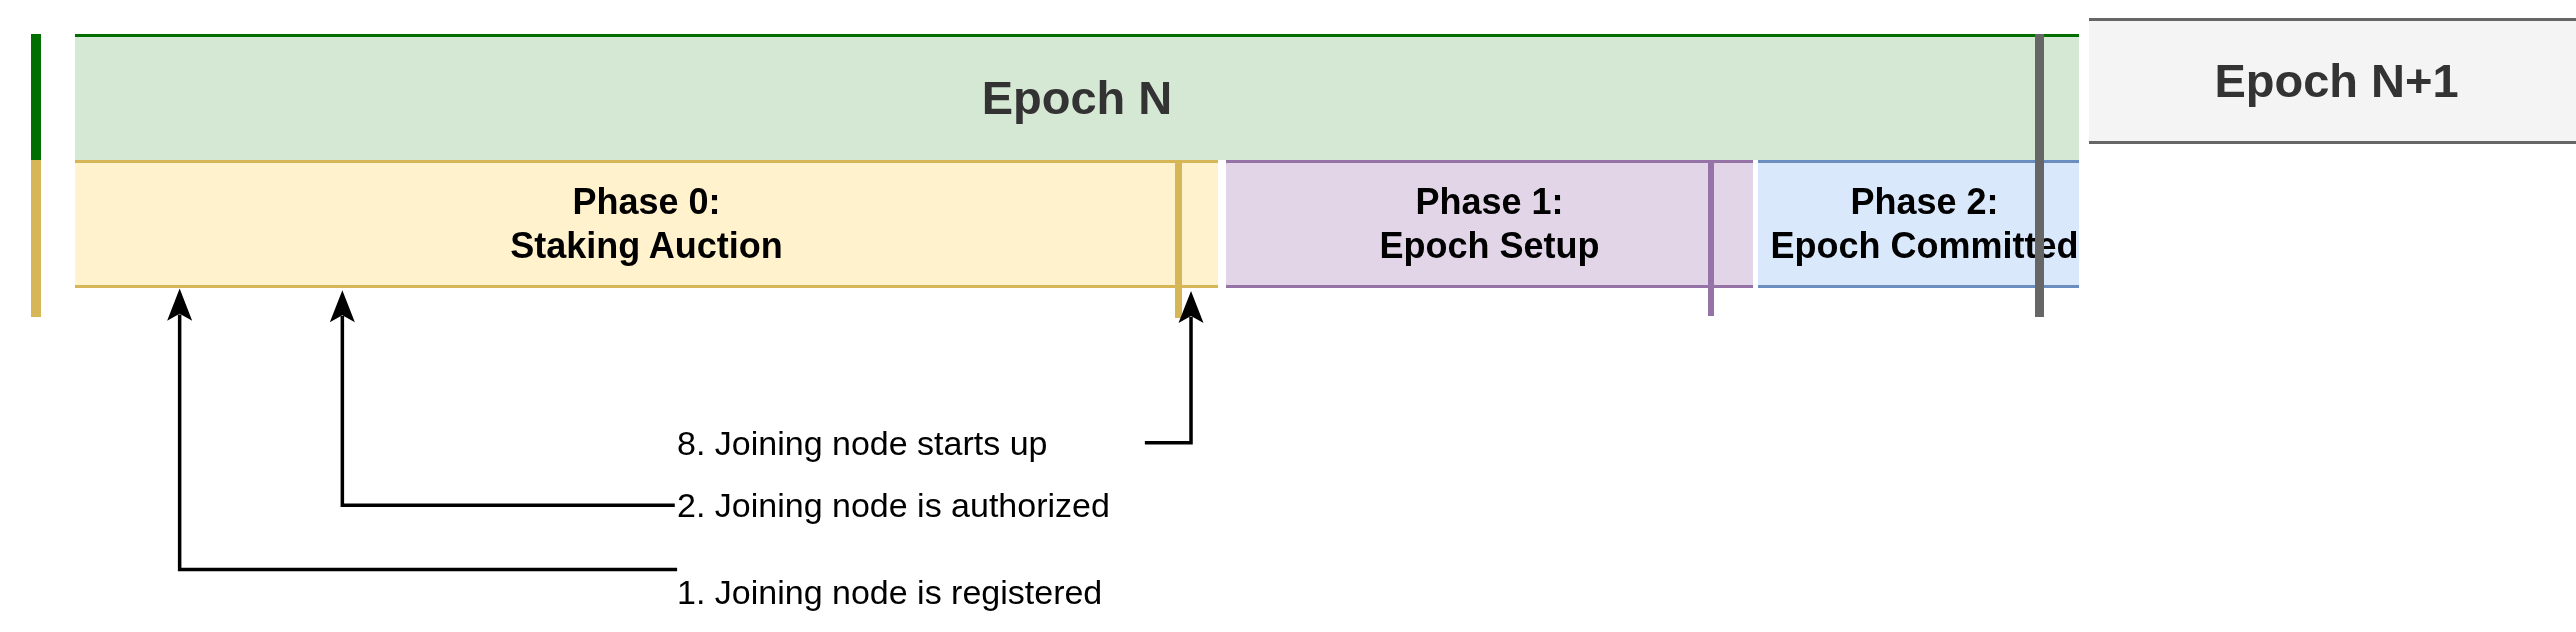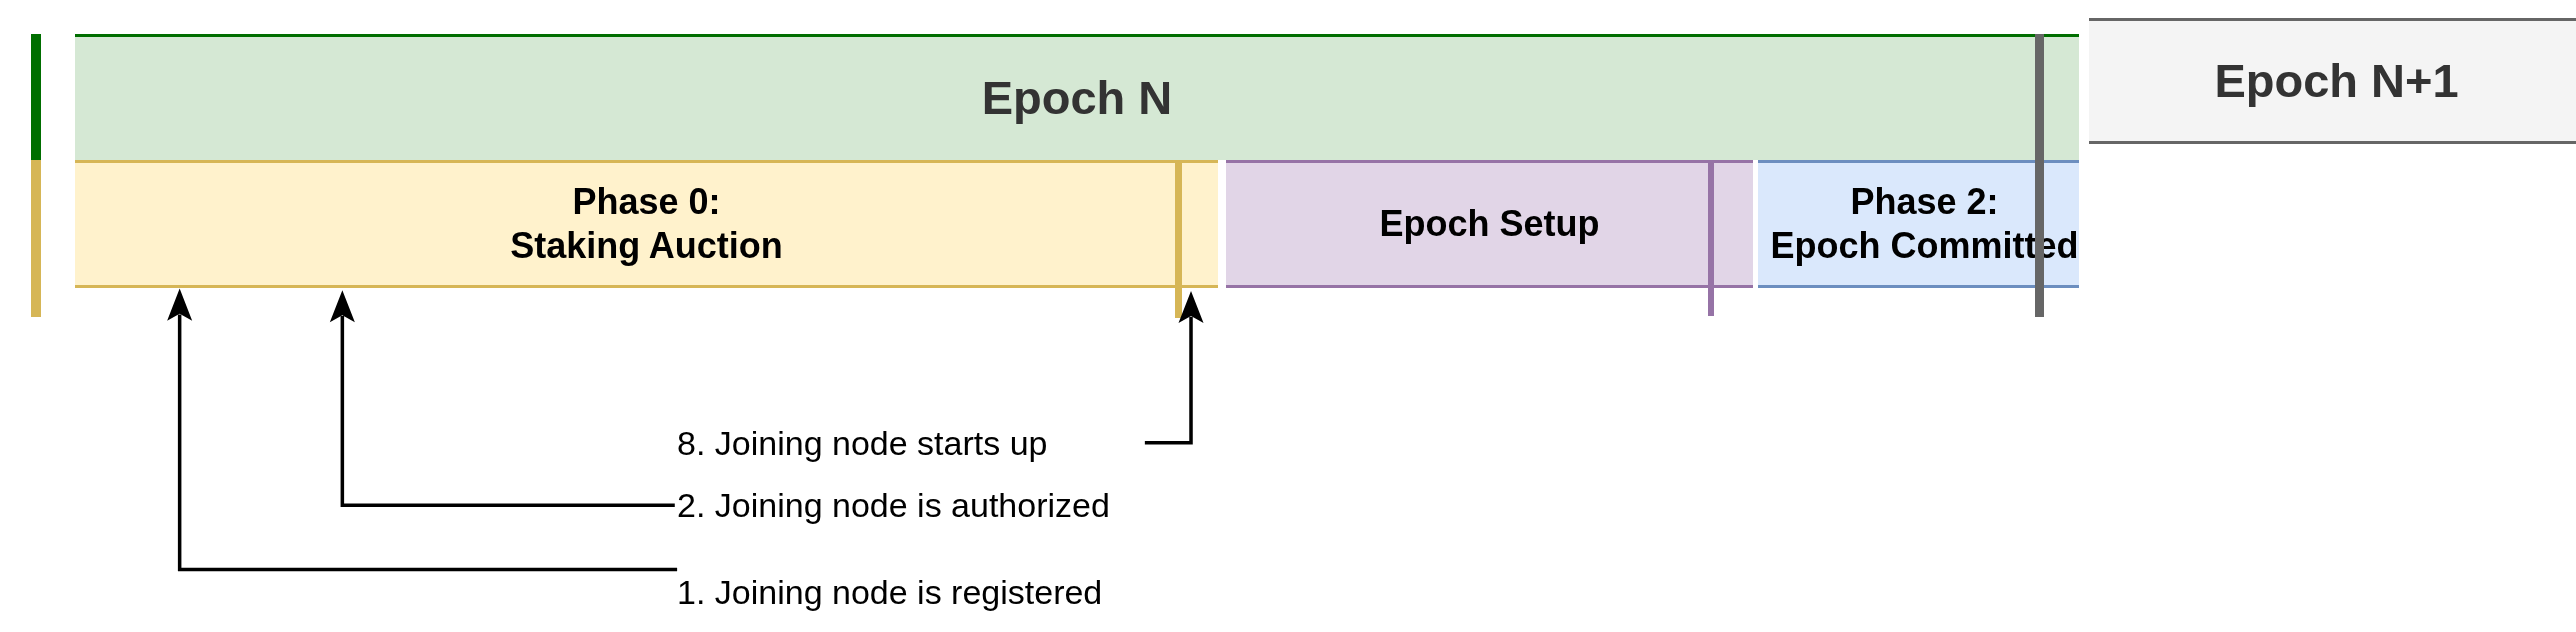--- a/index.html
+++ b/index.html
@@ -94,20 +94,21 @@
   </div>
 
   <div class="box phase0">
     <div class="phase-label">
       <div>Phase 0:</div>
       <div>Staking Auction</div>
     </div>
   </div>
   <div class="box phase1">
     <div class="phase-label">
+      <div>Phase 1:</div>
       <div>Epoch Setup</div>
     </div>
   </div>
   <div class="box phase2">
     <div class="phase-label">
       <div>Phase 2:</div>
       <div>Epoch Committed</div>
     </div>
   </div>
 

